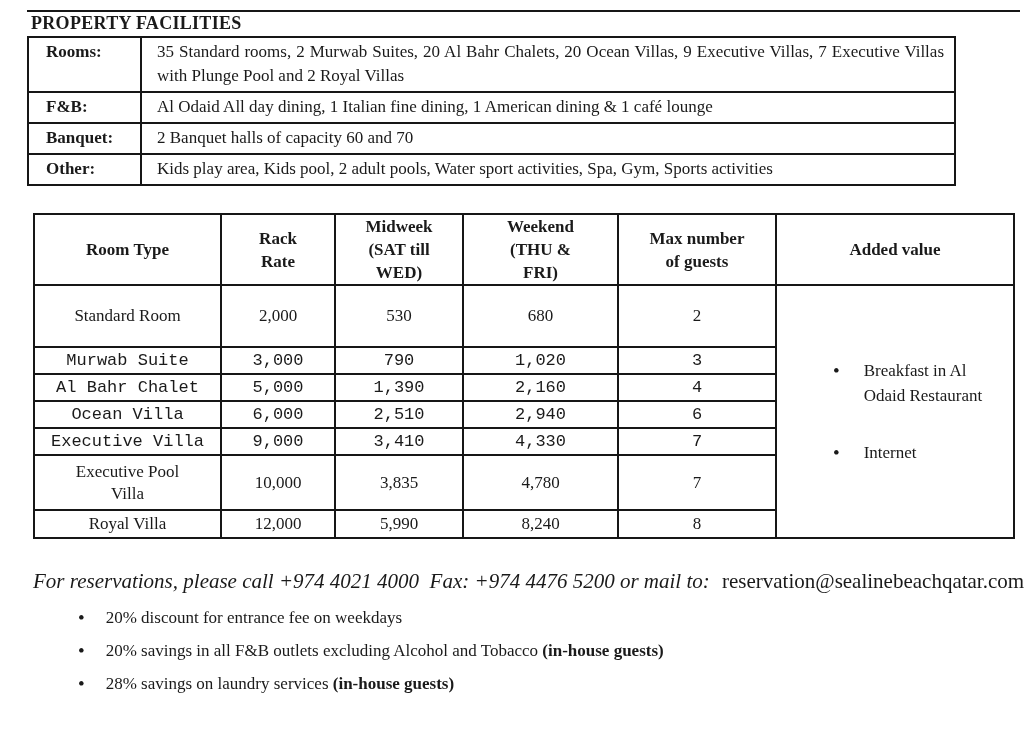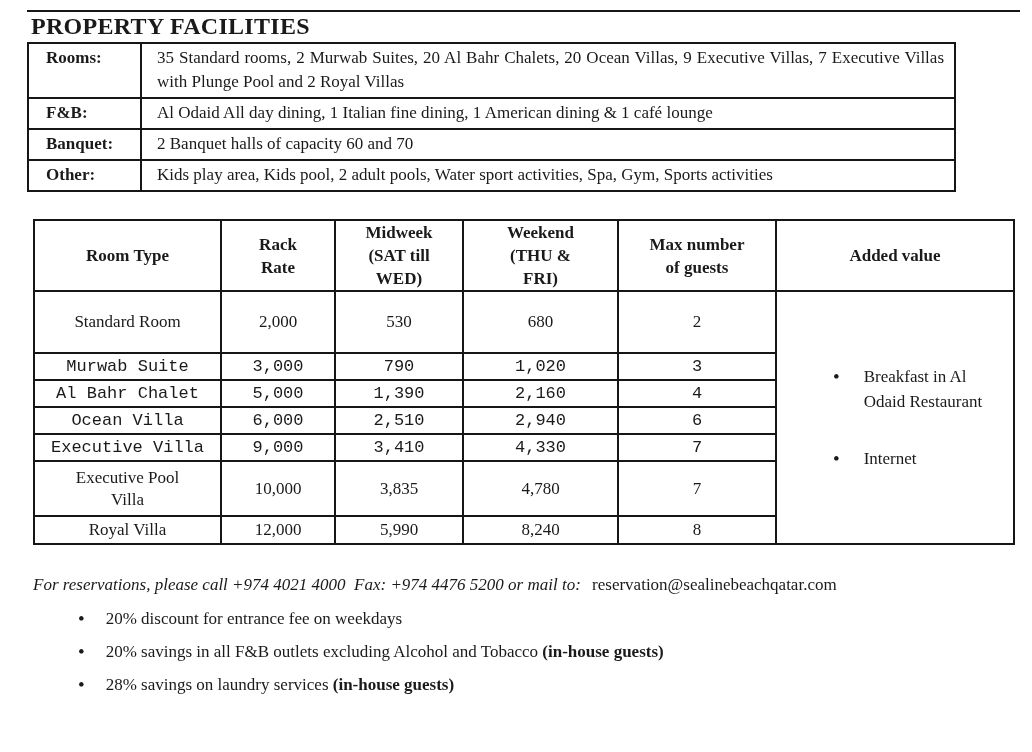--- a/index.html
+++ b/index.html
@@ -15,21 +15,21 @@
     overflow: hidden;
   }
   .page { position: relative; width: 1032px; height: 752px; }
 
   .top-rule {
     margin: 10px 0 0 27px;
     width: 993px;
     border-top: 2px solid #161616;
   }
   .doc-title {
-    font-size: 24px;
+    font-size: 18px;
     font-weight: bold;
     margin: 1px 0 2px 31px;
     letter-spacing: 0.3px;
   }
 
   
   table.facilities {
     border-collapse: collapse;
     table-layout: fixed;
     margin-left: 27px;
@@ -83,21 +83,21 @@
   }
   ul.added-list li { display: flex; gap: 24px; margin: 5px 0; }
   ul.added-list .bullet { font-size: 19px; line-height: 25px; }
   ul.added-list .item-text {
     width: 120px;
     font-size: 17px;
     line-height: 25px;
     white-space: normal;
   }
 
-  .reservation { margin: 30px 0 0 33px; font-size: 17px; }
+  .reservation { margin: 30px 0 0 33px; font-size: 21px; }
   .reservation .note { font-style: italic; white-space: pre-wrap; }
   .reservation .email { margin-left: 7px; font-style: normal; }
 
   .bonus-title {
     font-size: 18px;
     font-weight: bold;
     margin: 32px 0 0 33px;
     letter-spacing: 0.3px;
   }
   ul.bonus-list { list-style: none; margin: 12px 0 0 33px; padding: 0; }

